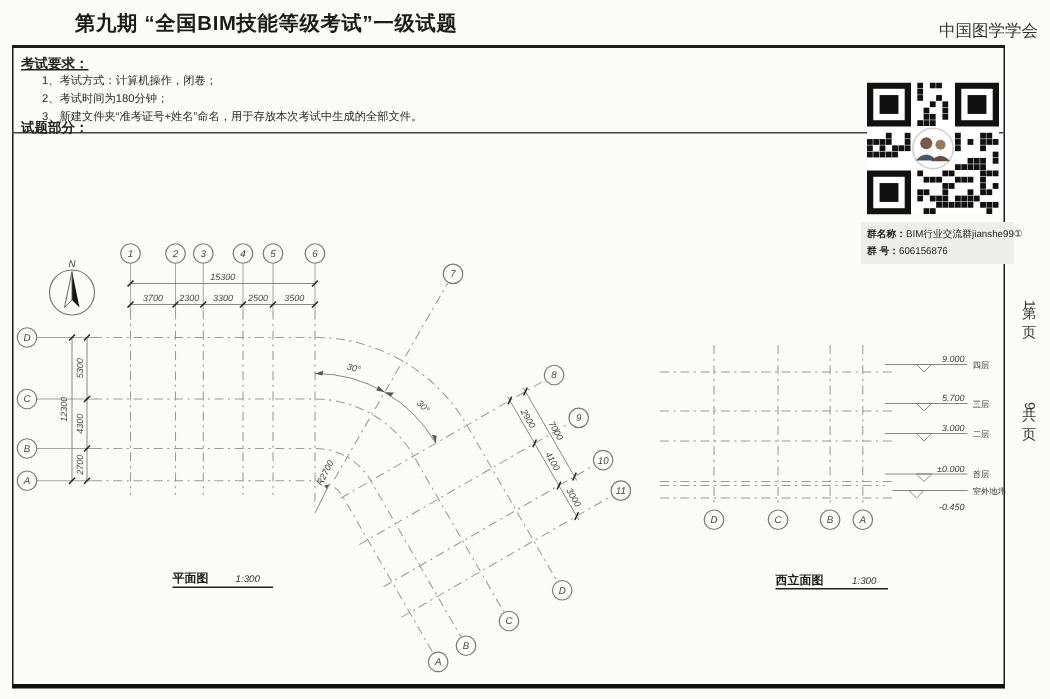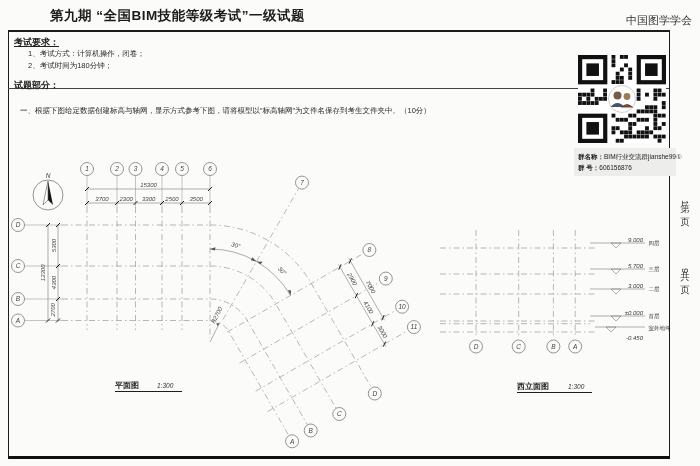--- a/index.html
+++ b/index.html
@@ -46,23 +46,23 @@
 
   <div class="frame"></div>
   <div class="divider"></div>
 
   <div class="side-v" style="top:196px">第1页</div>
   <div class="side-v" style="top:264px">共9页</div>
 
   <div class="req-h">考试要求：</div>
   <div class="req-i" style="top:49px">1、考试方式：计算机操作，闭卷；</div>
   <div class="req-i" style="top:61px">2、考试时间为180分钟；</div>
+  <div class="req-i" style="top:73px">3、新建文件夹“准考证号+姓名”命名，用于存放本次考试中生成的全部文件。</div>
 
   <div class="q-h">试题部分：</div>
-  <div class="q-t">一、根据下图给定数据创建标高与轴网，显示方式参考下图，请将模型以“标高轴网”为文件名保存到考生文件夹中。（10分）</div>
 
   <div class="qr-wrap">
     <svg id="qr-svg" width="88" height="88" viewBox="0 0 88 88">
       <rect x="0" y="0" width="88" height="88" fill="#fff"></rect>
       <g id="qr-modules" fill="#111">
           <rect x="33.523809523809526" y="0" width="3.8552380952380956" height="3.8552380952380956"></rect>
           <rect x="41.904761904761905" y="0" width="3.8552380952380956" height="3.8552380952380956"></rect>
           <rect x="46.095238095238095" y="0" width="3.8552380952380956" height="3.8552380952380956"></rect>
           <rect x="33.523809523809526" y="4.190476190476191" width="3.8552380952380956" height="3.8552380952380956"></rect>
           <rect x="33.523809523809526" y="8.380952380952381" width="3.8552380952380956" height="3.8552380952380956"></rect>

